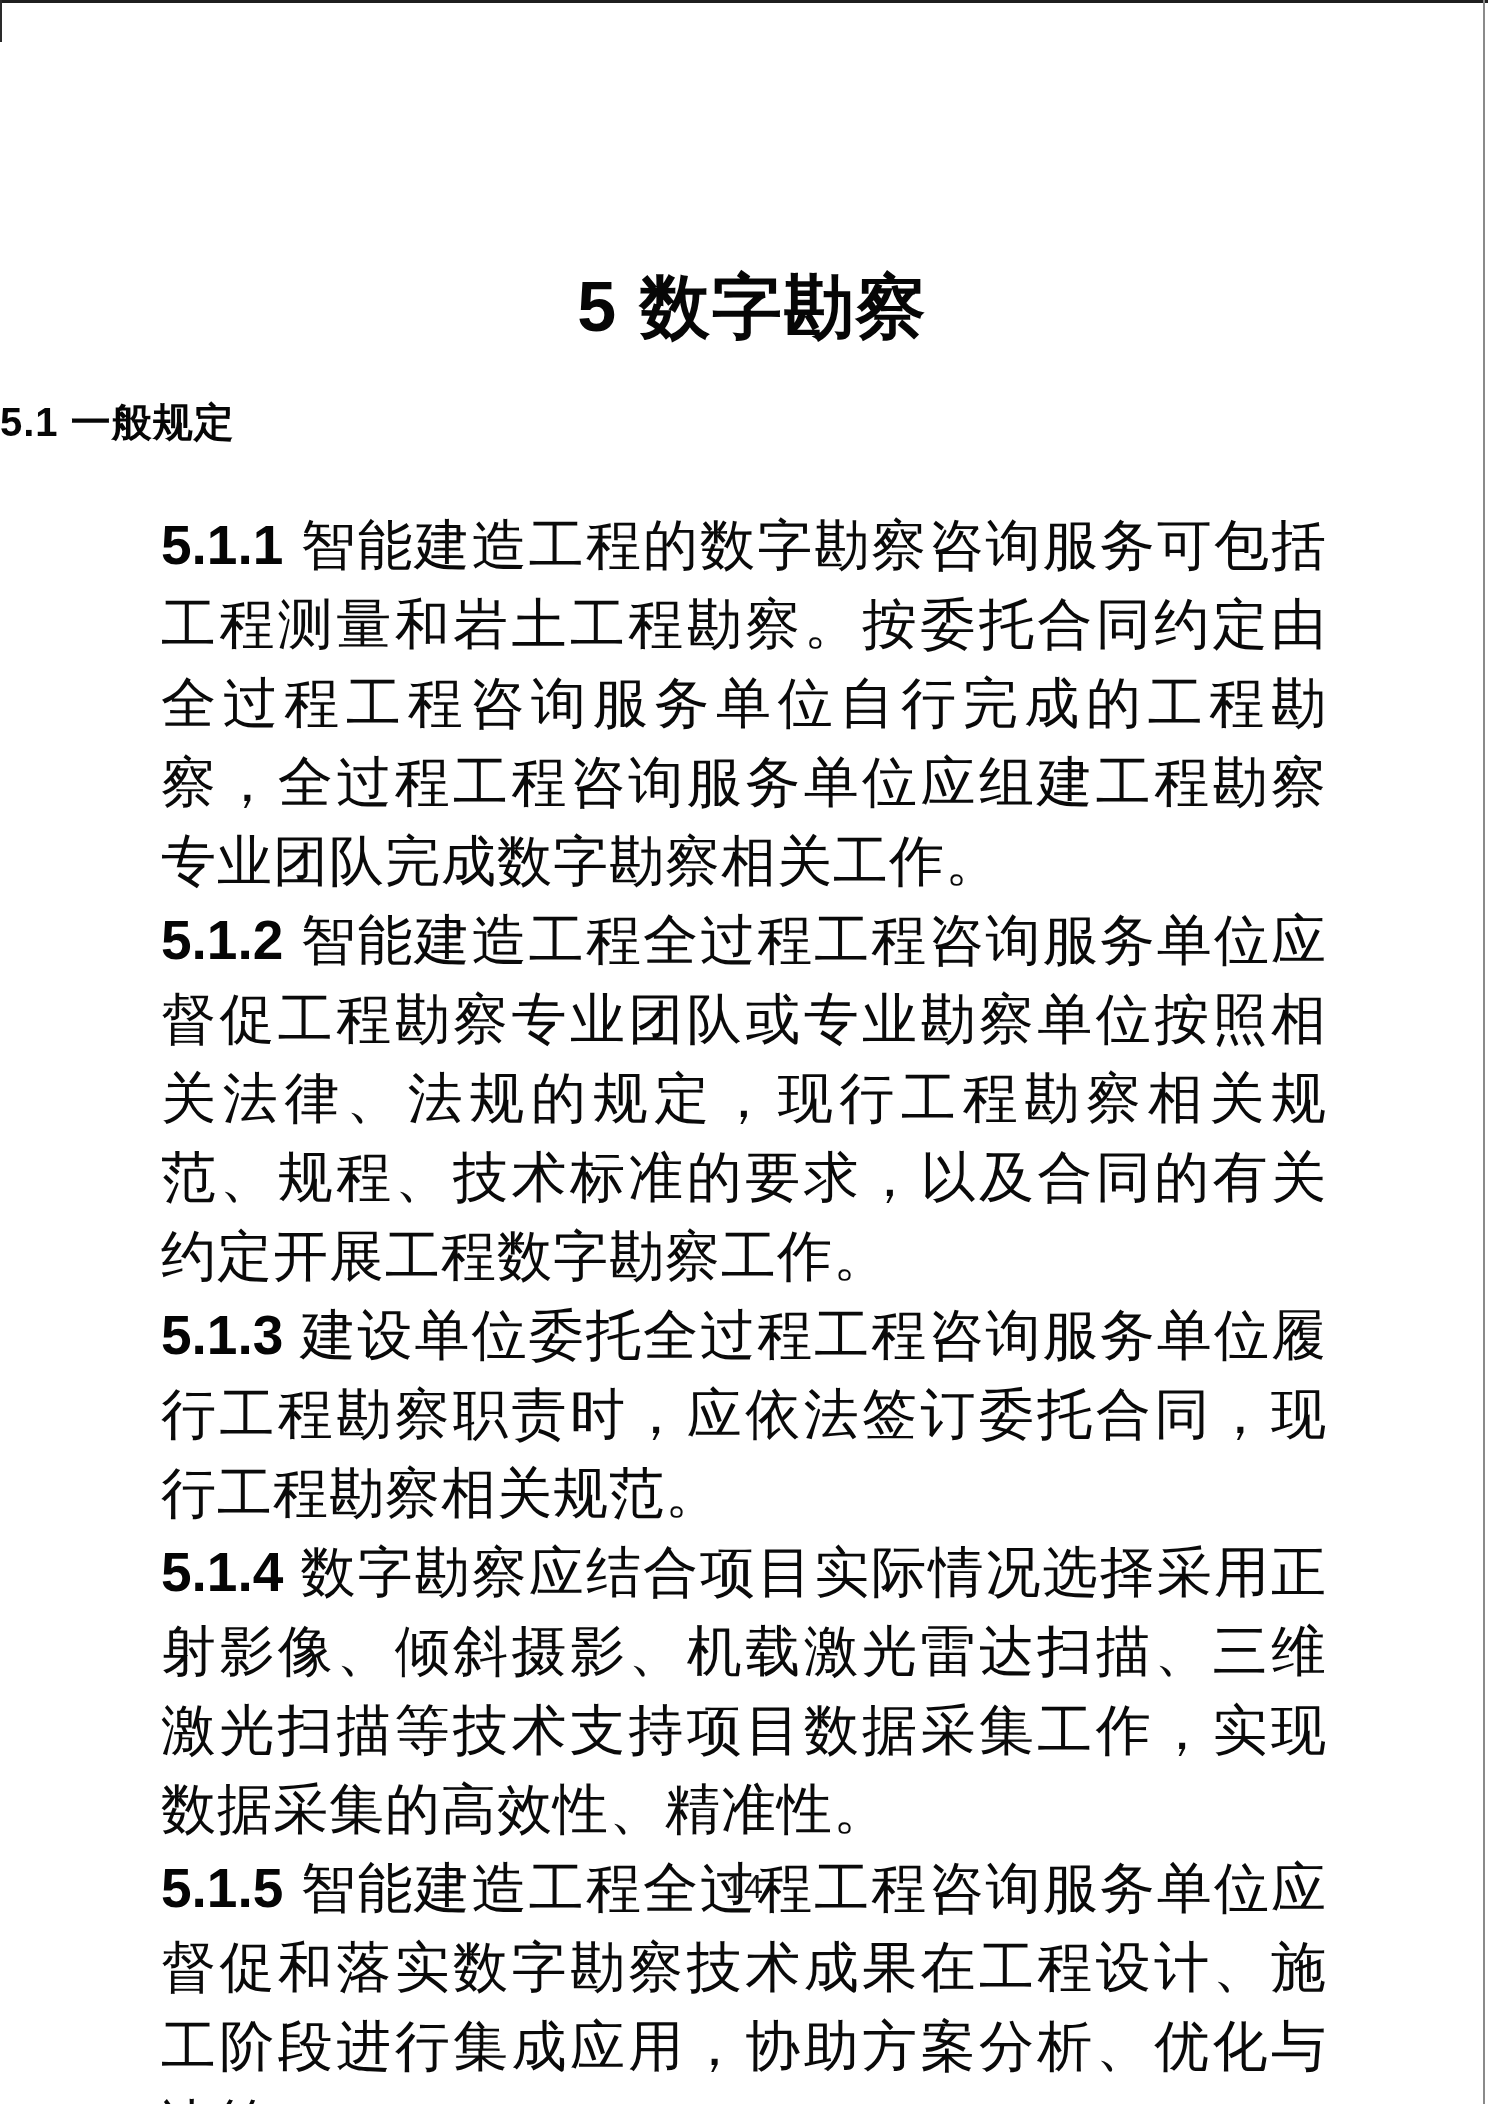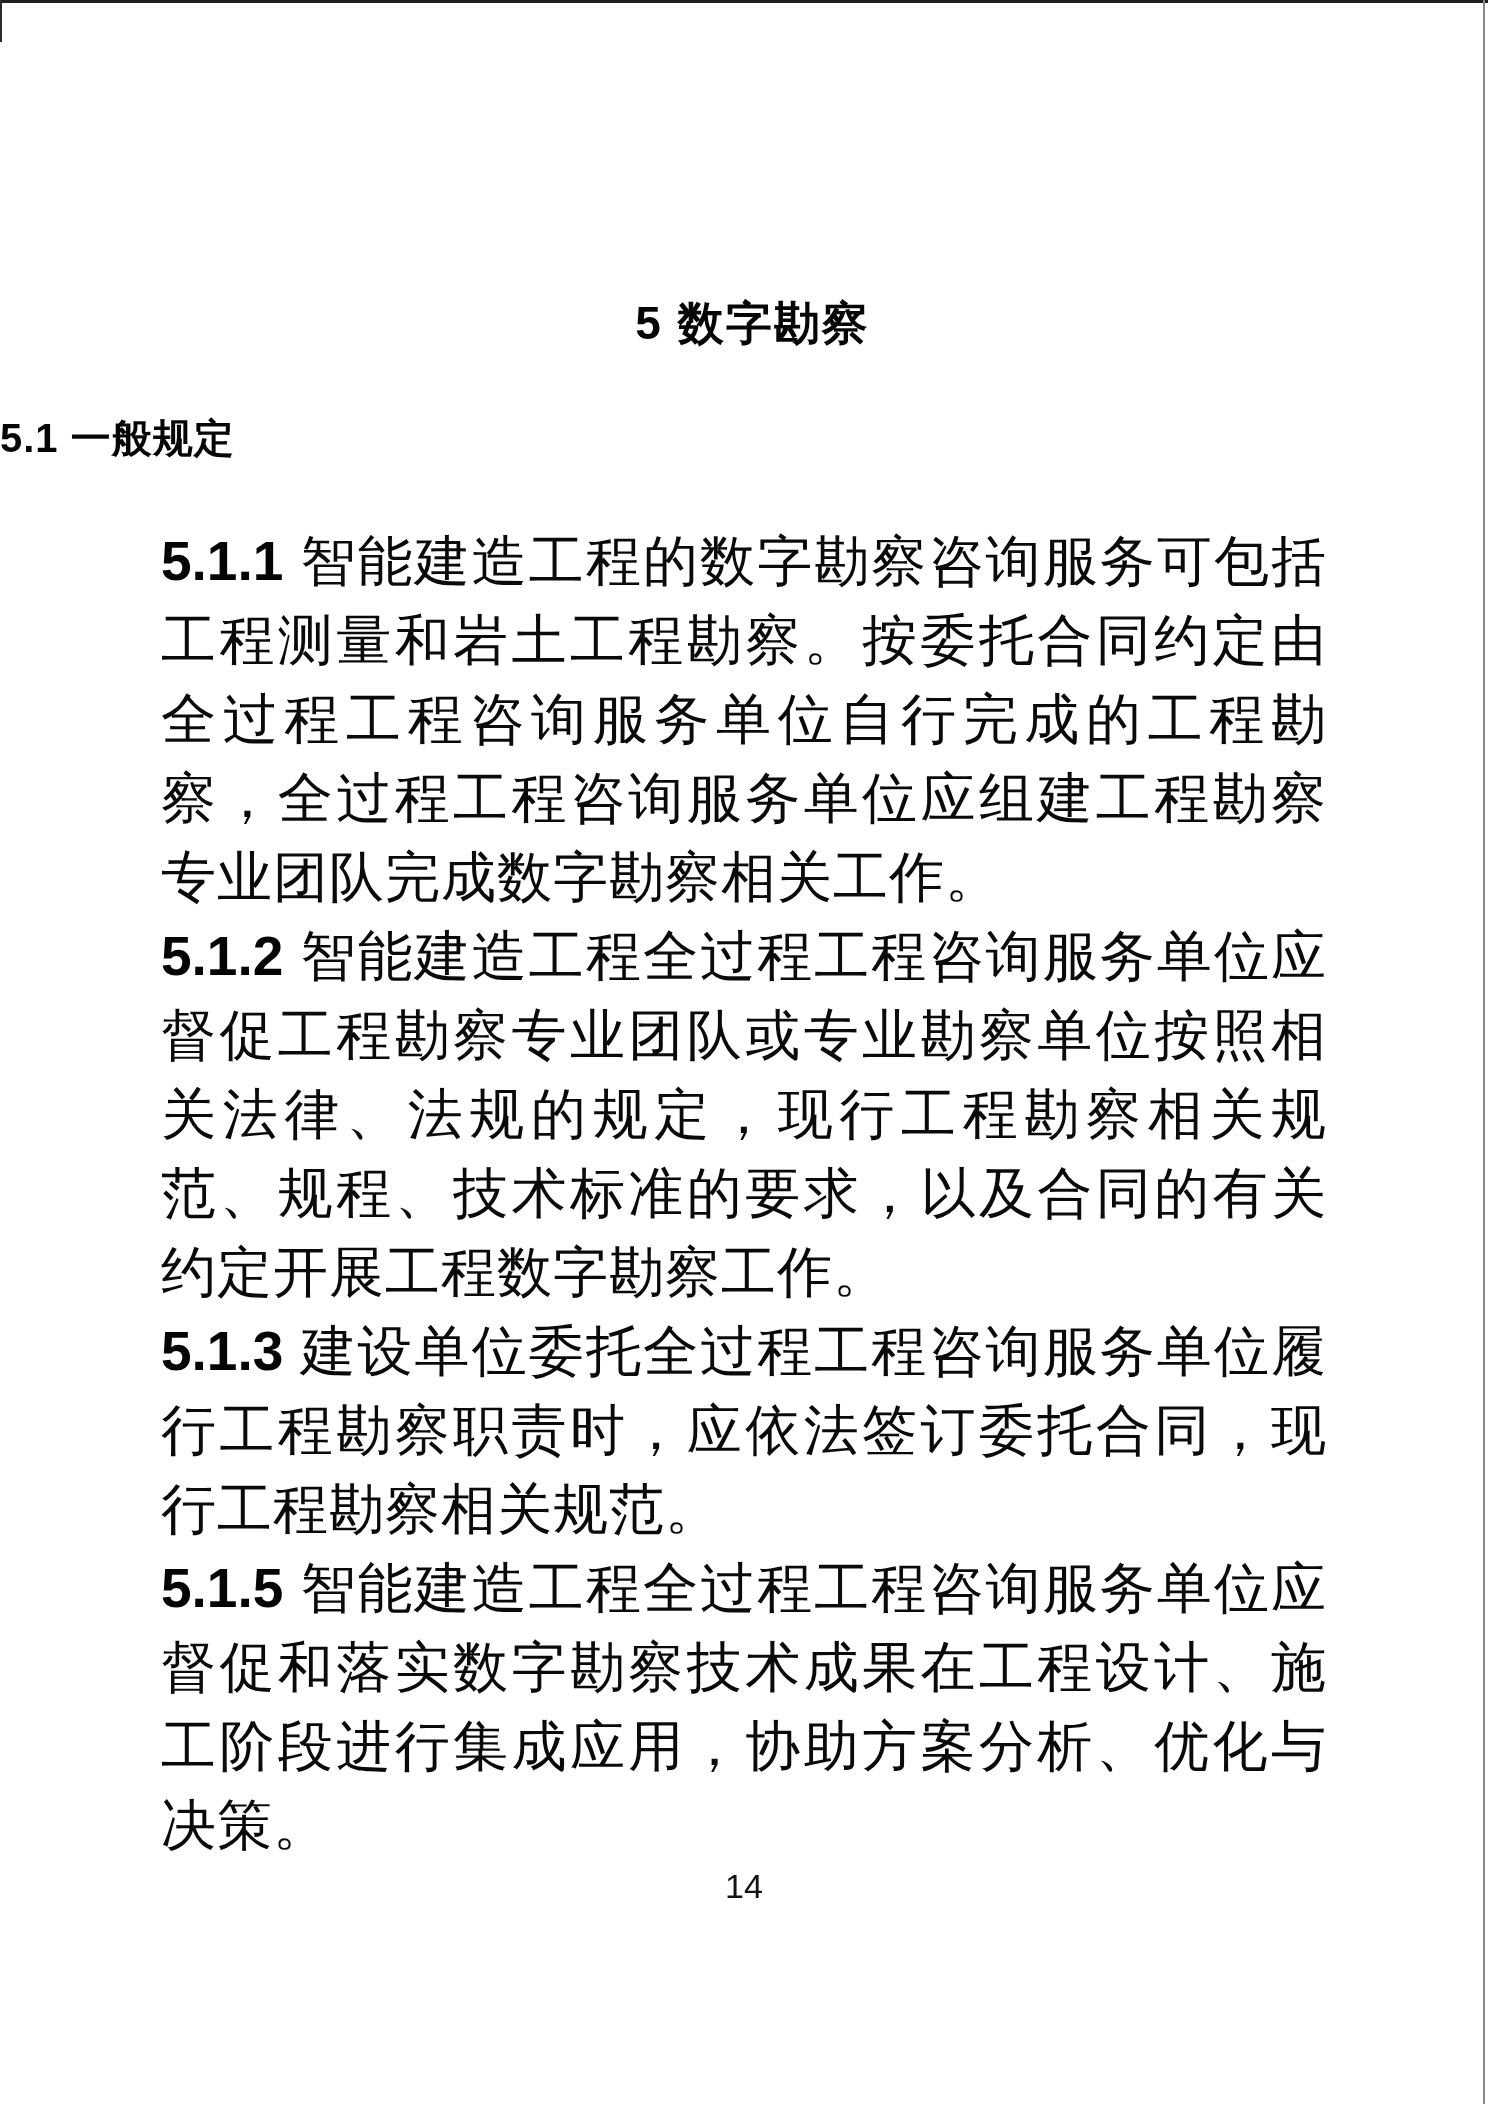--- a/index.html
+++ b/index.html
@@ -34,24 +34,24 @@
     top: 0; left: 0;
     width: 2px; height: 42px;
     background: #2a2a2a;
   }
   .content {
     position: absolute;
     top: 0; left: 0;
     width: 100%;
   }
   .chapter-title {
-    margin: 16px;
+    margin: 0;
     padding-top: 272px;
     text-align: center;
-    font-size: 46px;
+    font-size: 70px;
     line-height: 70px;
     font-weight: 700;
     letter-spacing: 2px;
     color: #060606;
     padding-left: 17px;
   }
   .section-title {
     margin: 0;
     margin-top: 56px;
     text-align: left;
@@ -100,18 +100,19 @@
   <div class="edge-left-corner"></div>
 
   <div class="content">
     <h1 class="chapter-title">5 数字勘察</h1>
     <h2 class="section-title">5.1 一般规定</h2>
 
     <div class="body-text">
       <p class="body-para"><b class="para-num">5.1.1</b><span>智能建造工程的数字勘察咨询服务可包括工程测量和岩土工程勘察。按委托合同约定由全过程工程咨询服务单位自行完成的工程勘察，全过程工程咨询服务单位应组建工程勘察专业团队完成数字勘察相关工作。</span></p>
       <p class="body-para"><b class="para-num">5.1.2</b><span>智能建造工程全过程工程咨询服务单位应督促工程勘察专业团队或专业勘察单位按照相关法律、法规的规定，现行工程勘察相关规范、规程、技术标准的要求，以及合同的有关约定开展工程数字勘察工作。</span></p>
       <p class="body-para"><b class="para-num">5.1.3</b><span>建设单位委托全过程工程咨询服务单位履行工程勘察职责时，应依法签订委托合同，现行工程勘察相关规范。</span></p>
+      <p class="body-para"><b class="para-num">5.1.4</b><span>数字勘察应结合项目实际情况选择采用正射影像、倾斜摄影、机载激光雷达扫描、三维激光扫描等技术支持项目数据采集工作，实现数据采集的高效性、精准性。</span></p>
       <p class="body-para"><b class="para-num">5.1.5</b><span>智能建造工程全过程工程咨询服务单位应督促和落实数字勘察技术成果在工程设计、施工阶段进行集成应用，协助方案分析、优化与决策。</span></p>
     </div>
 
     <div class="page-number">14</div>
   </div>
 </div>
 
 </body></html>

